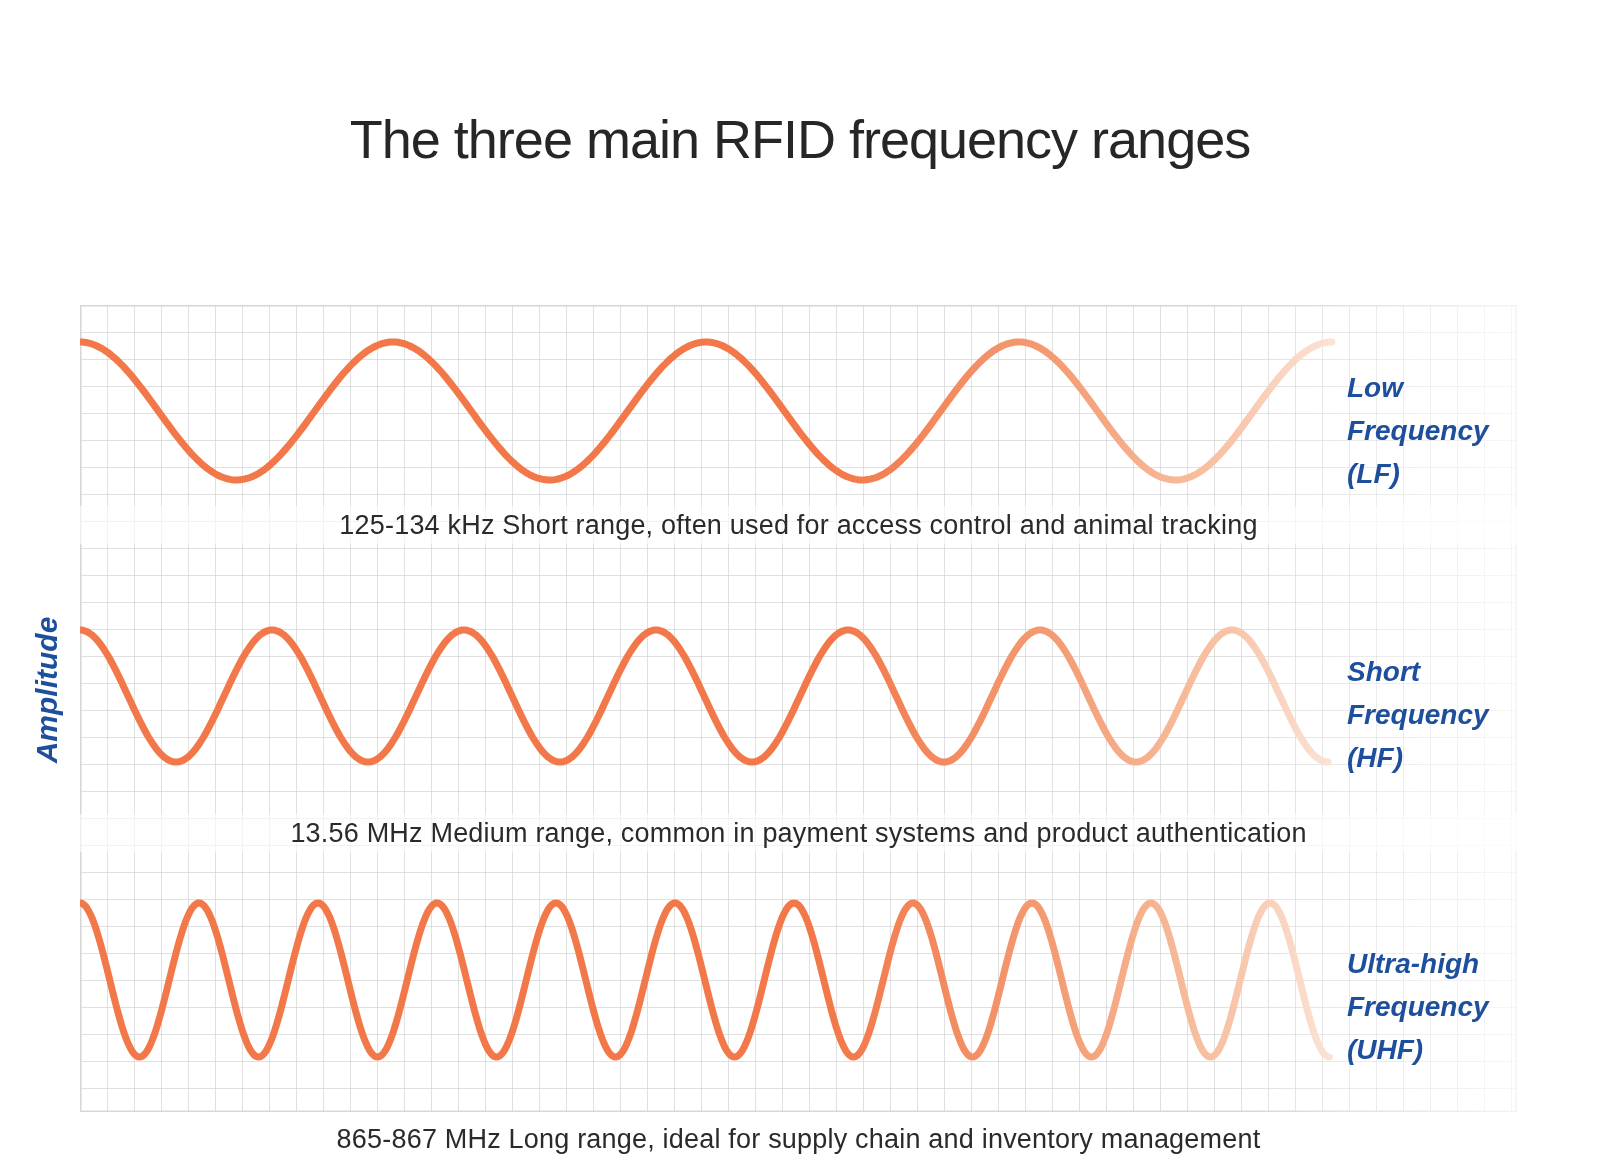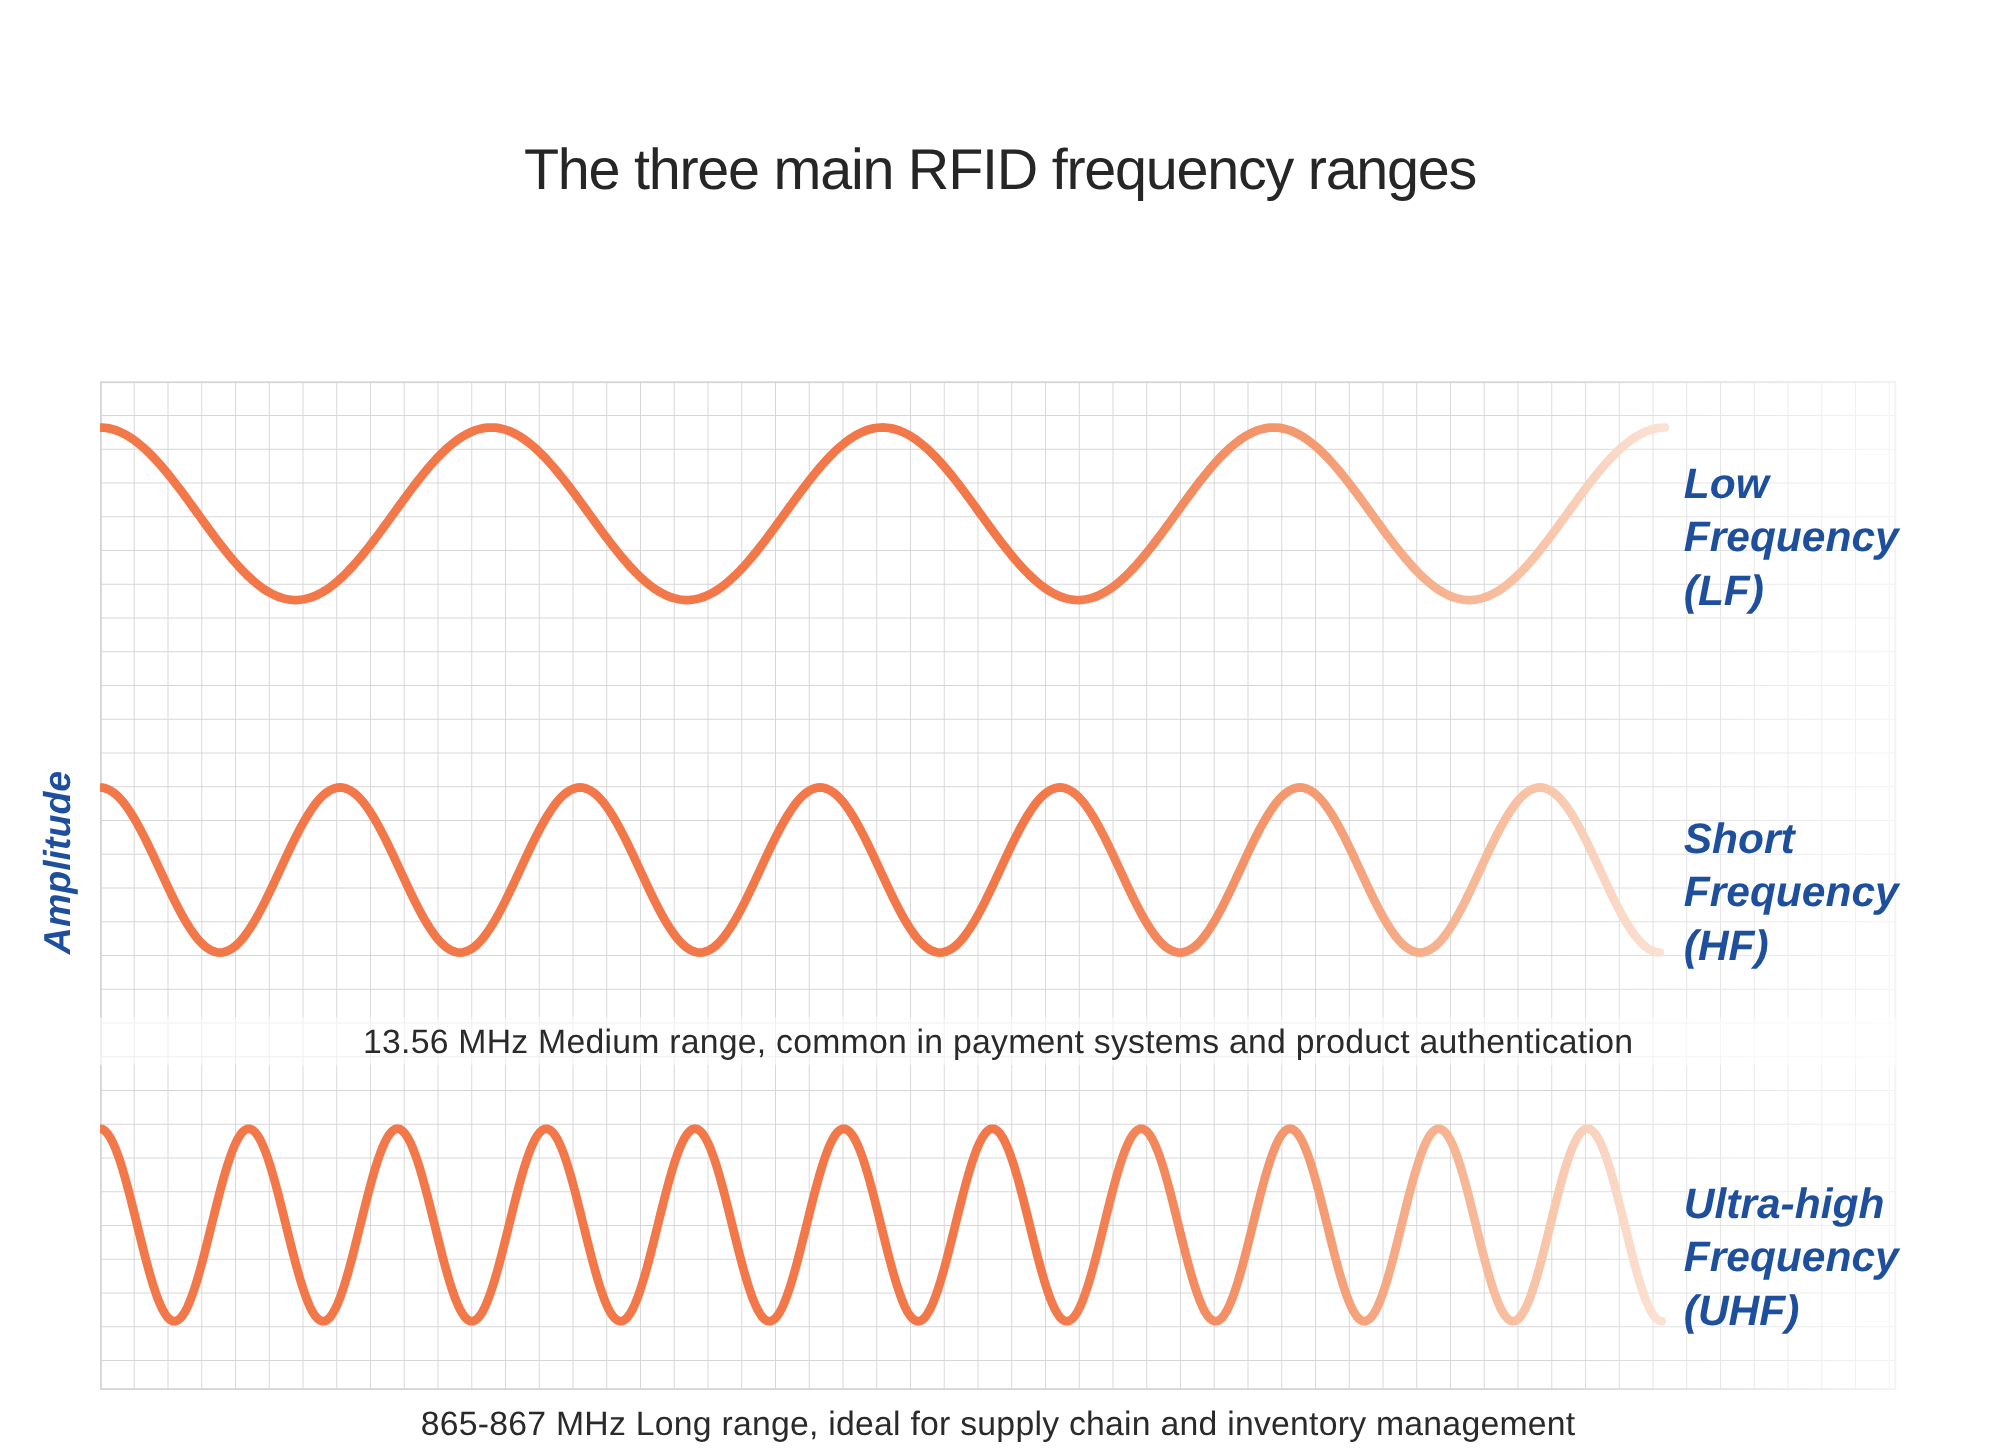--- a/index.html
+++ b/index.html
@@ -10,21 +10,21 @@
     background: #ffffff;
     overflow: hidden;
     font-family: "Liberation Sans", sans-serif;
   }
   .title {
     position: absolute;
     top: 108px;
     left: 0;
     width: 1600px;
     text-align: center;
-    font-size: 46px;
+    font-size: 54px;
     font-weight: 300;
     letter-spacing: -1px;
     color: #262626;
     font-family: "Liberation Sans", sans-serif;
   }
   .grid-area {
     position: absolute;
     left: 80px;
     top: 305px;
     width: 1437px;
@@ -68,21 +68,21 @@
     font-size: 27px;
     font-weight: 400;
     color: #2A2A2A;
     letter-spacing: 0.2px;
     white-space: nowrap;
   }
   .band-label {
     position: absolute;
     left: 1347px;
     z-index: 4;
-    font-size: 34px;
+    font-size: 28px;
     font-weight: 700;
     font-style: italic;
     color: #1E4F9D;
     line-height: 43px;
     white-space: nowrap;
   }
   #caption-lf  { top: 506px; }
   #caption-hf  { top: 794px; margin-top: 20px; }
   #caption-uhf { top: 1076px; margin-top: 44px; }
   #label-lf  { top: 366px; }
@@ -114,20 +114,23 @@
       </defs>
       <rect x="0" y="0" width="1437" height="807" fill="url(#gridpat)"></rect>
       <rect x="0.75" y="0.75" width="1435.5" height="805.5" fill="none" stroke="#D6D6D6" stroke-width="1.5"></rect>
       <path id="wave-path-lf" fill="none" stroke="url(#waveFade)" stroke-width="7" stroke-linecap="round" d="M0.0 37.0L2.0 37.1L4.0 37.2L6.0 37.5L8.0 37.9L10.0 38.4L12.0 39.0L14.0 39.7L16.0 40.5L18.0 41.5L20.0 42.5L22.0 43.6L24.0 44.9L26.0 46.2L28.0 47.6L30.0 49.1L32.0 50.8L34.0 52.5L36.0 54.2L38.0 56.1L40.0 58.1L42.0 60.1L44.0 62.2L46.0 64.4L48.0 66.6L50.0 68.9L52.0 71.3L54.0 73.7L56.0 76.2L58.0 78.7L60.0 81.3L62.0 83.9L64.0 86.5L66.0 89.2L68.0 91.9L70.0 94.6L72.0 97.4L74.0 100.1L76.0 102.9L78.0 105.7L80.0 108.4L82.0 111.2L84.0 113.9L86.0 116.7L88.0 119.4L90.0 122.1L92.0 124.8L94.0 127.5L96.0 130.1L98.0 132.6L100.0 135.2L102.0 137.7L104.0 140.1L106.0 142.5L108.0 144.8L110.0 147.1L112.0 149.3L114.0 151.4L116.0 153.4L118.0 155.4L120.0 157.3L122.0 159.1L124.0 160.8L126.0 162.5L128.0 164.0L130.0 165.5L132.0 166.8L134.0 168.1L136.0 169.2L138.0 170.3L140.0 171.2L142.0 172.1L144.0 172.8L146.0 173.5L148.0 174.0L150.0 174.4L152.0 174.7L154.0 174.9L156.0 175.0L158.0 175.0L160.0 174.8L162.0 174.6L164.0 174.2L166.0 173.7L168.0 173.2L170.0 172.5L172.0 171.7L174.0 170.8L176.0 169.8L178.0 168.7L180.0 167.5L182.0 166.2L184.0 164.8L186.0 163.3L188.0 161.7L190.0 160.0L192.0 158.2L194.0 156.4L196.0 154.4L198.0 152.4L200.0 150.3L202.0 148.2L204.0 145.9L206.0 143.6L208.0 141.3L210.0 138.9L212.0 136.4L214.0 133.9L216.0 131.4L218.0 128.8L220.0 126.1L222.0 123.5L224.0 120.8L226.0 118.1L228.0 115.3L230.0 112.6L232.0 109.8L234.0 107.0L236.0 104.3L238.0 101.5L240.0 98.7L242.0 96.0L244.0 93.3L246.0 90.5L248.0 87.9L250.0 85.2L252.0 82.6L254.0 80.0L256.0 77.5L258.0 75.0L260.0 72.5L262.0 70.1L264.0 67.8L266.0 65.5L268.0 63.3L270.0 61.1L272.0 59.1L274.0 57.1L276.0 55.2L278.0 53.3L280.0 51.6L282.0 49.9L284.0 48.4L286.0 46.9L288.0 45.5L290.0 44.2L292.0 43.0L294.0 42.0L296.0 41.0L298.0 40.1L300.0 39.3L302.0 38.7L304.0 38.1L306.0 37.7L308.0 37.3L310.0 37.1L312.0 37.0L314.0 37.0L316.0 37.1L318.0 37.3L320.0 37.7L322.0 38.1L324.0 38.7L326.0 39.3L328.0 40.1L330.0 41.0L332.0 42.0L334.0 43.0L336.0 44.2L338.0 45.5L340.0 46.9L342.0 48.4L344.0 49.9L346.0 51.6L348.0 53.3L350.0 55.2L352.0 57.1L354.0 59.1L356.0 61.1L358.0 63.3L360.0 65.5L362.0 67.8L364.0 70.1L366.0 72.5L368.0 75.0L370.0 77.5L372.0 80.0L374.0 82.6L376.0 85.2L378.0 87.9L380.0 90.5L382.0 93.3L384.0 96.0L386.0 98.7L388.0 101.5L390.0 104.3L392.0 107.0L394.0 109.8L396.0 112.6L398.0 115.3L400.0 118.1L402.0 120.8L404.0 123.5L406.0 126.1L408.0 128.8L410.0 131.4L412.0 133.9L414.0 136.4L416.0 138.9L418.0 141.3L420.0 143.6L422.0 145.9L424.0 148.2L426.0 150.3L428.0 152.4L430.0 154.4L432.0 156.4L434.0 158.2L436.0 160.0L438.0 161.7L440.0 163.3L442.0 164.8L444.0 166.2L446.0 167.5L448.0 168.7L450.0 169.8L452.0 170.8L454.0 171.7L456.0 172.5L458.0 173.2L460.0 173.7L462.0 174.2L464.0 174.6L466.0 174.8L468.0 175.0L470.0 175.0L472.0 174.9L474.0 174.7L476.0 174.4L478.0 174.0L480.0 173.5L482.0 172.8L484.0 172.1L486.0 171.2L488.0 170.3L490.0 169.2L492.0 168.1L494.0 166.8L496.0 165.5L498.0 164.0L500.0 162.5L502.0 160.8L504.0 159.1L506.0 157.3L508.0 155.4L510.0 153.4L512.0 151.4L514.0 149.3L516.0 147.1L518.0 144.8L520.0 142.5L522.0 140.1L524.0 137.7L526.0 135.2L528.0 132.6L530.0 130.1L532.0 127.5L534.0 124.8L536.0 122.1L538.0 119.4L540.0 116.7L542.0 113.9L544.0 111.2L546.0 108.4L548.0 105.7L550.0 102.9L552.0 100.1L554.0 97.4L556.0 94.6L558.0 91.9L560.0 89.2L562.0 86.5L564.0 83.9L566.0 81.3L568.0 78.7L570.0 76.2L572.0 73.7L574.0 71.3L576.0 68.9L578.0 66.6L580.0 64.4L582.0 62.2L584.0 60.1L586.0 58.1L588.0 56.1L590.0 54.2L592.0 52.5L594.0 50.8L596.0 49.1L598.0 47.6L600.0 46.2L602.0 44.9L604.0 43.6L606.0 42.5L608.0 41.5L610.0 40.5L612.0 39.7L614.0 39.0L616.0 38.4L618.0 37.9L620.0 37.5L622.0 37.2L624.0 37.1L626.0 37.0L628.0 37.1L630.0 37.2L632.0 37.5L634.0 37.9L636.0 38.4L638.0 39.0L640.0 39.7L642.0 40.5L644.0 41.5L646.0 42.5L648.0 43.6L650.0 44.9L652.0 46.2L654.0 47.6L656.0 49.1L658.0 50.8L660.0 52.5L662.0 54.2L664.0 56.1L666.0 58.1L668.0 60.1L670.0 62.2L672.0 64.4L674.0 66.6L676.0 68.9L678.0 71.3L680.0 73.7L682.0 76.2L684.0 78.7L686.0 81.3L688.0 83.9L690.0 86.5L692.0 89.2L694.0 91.9L696.0 94.6L698.0 97.4L700.0 100.1L702.0 102.9L704.0 105.7L706.0 108.4L708.0 111.2L710.0 113.9L712.0 116.7L714.0 119.4L716.0 122.1L718.0 124.8L720.0 127.5L722.0 130.1L724.0 132.6L726.0 135.2L728.0 137.7L730.0 140.1L732.0 142.5L734.0 144.8L736.0 147.1L738.0 149.3L740.0 151.4L742.0 153.4L744.0 155.4L746.0 157.3L748.0 159.1L750.0 160.8L752.0 162.5L754.0 164.0L756.0 165.5L758.0 166.8L760.0 168.1L762.0 169.2L764.0 170.3L766.0 171.2L768.0 172.1L770.0 172.8L772.0 173.5L774.0 174.0L776.0 174.4L778.0 174.7L780.0 174.9L782.0 175.0L784.0 175.0L786.0 174.8L788.0 174.6L790.0 174.2L792.0 173.7L794.0 173.2L796.0 172.5L798.0 171.7L800.0 170.8L802.0 169.8L804.0 168.7L806.0 167.5L808.0 166.2L810.0 164.8L812.0 163.3L814.0 161.7L816.0 160.0L818.0 158.2L820.0 156.4L822.0 154.4L824.0 152.4L826.0 150.3L828.0 148.2L830.0 145.9L832.0 143.6L834.0 141.3L836.0 138.9L838.0 136.4L840.0 133.9L842.0 131.4L844.0 128.8L846.0 126.1L848.0 123.5L850.0 120.8L852.0 118.1L854.0 115.3L856.0 112.6L858.0 109.8L860.0 107.0L862.0 104.3L864.0 101.5L866.0 98.7L868.0 96.0L870.0 93.3L872.0 90.5L874.0 87.9L876.0 85.2L878.0 82.6L880.0 80.0L882.0 77.5L884.0 75.0L886.0 72.5L888.0 70.1L890.0 67.8L892.0 65.5L894.0 63.3L896.0 61.1L898.0 59.1L900.0 57.1L902.0 55.2L904.0 53.3L906.0 51.6L908.0 49.9L910.0 48.4L912.0 46.9L914.0 45.5L916.0 44.2L918.0 43.0L920.0 42.0L922.0 41.0L924.0 40.1L926.0 39.3L928.0 38.7L930.0 38.1L932.0 37.7L934.0 37.3L936.0 37.1L938.0 37.0L940.0 37.0L942.0 37.1L944.0 37.3L946.0 37.7L948.0 38.1L950.0 38.7L952.0 39.3L954.0 40.1L956.0 41.0L958.0 42.0L960.0 43.0L962.0 44.2L964.0 45.5L966.0 46.9L968.0 48.4L970.0 49.9L972.0 51.6L974.0 53.3L976.0 55.2L978.0 57.1L980.0 59.1L982.0 61.1L984.0 63.3L986.0 65.5L988.0 67.8L990.0 70.1L992.0 72.5L994.0 75.0L996.0 77.5L998.0 80.0L1000.0 82.6L1002.0 85.2L1004.0 87.9L1006.0 90.5L1008.0 93.3L1010.0 96.0L1012.0 98.7L1014.0 101.5L1016.0 104.3L1018.0 107.0L1020.0 109.8L1022.0 112.6L1024.0 115.3L1026.0 118.1L1028.0 120.8L1030.0 123.5L1032.0 126.1L1034.0 128.8L1036.0 131.4L1038.0 133.9L1040.0 136.4L1042.0 138.9L1044.0 141.3L1046.0 143.6L1048.0 145.9L1050.0 148.2L1052.0 150.3L1054.0 152.4L1056.0 154.4L1058.0 156.4L1060.0 158.2L1062.0 160.0L1064.0 161.7L1066.0 163.3L1068.0 164.8L1070.0 166.2L1072.0 167.5L1074.0 168.7L1076.0 169.8L1078.0 170.8L1080.0 171.7L1082.0 172.5L1084.0 173.2L1086.0 173.7L1088.0 174.2L1090.0 174.6L1092.0 174.8L1094.0 175.0L1096.0 175.0L1098.0 174.9L1100.0 174.7L1102.0 174.4L1104.0 174.0L1106.0 173.5L1108.0 172.8L1110.0 172.1L1112.0 171.2L1114.0 170.3L1116.0 169.2L1118.0 168.1L1120.0 166.8L1122.0 165.5L1124.0 164.0L1126.0 162.5L1128.0 160.8L1130.0 159.1L1132.0 157.3L1134.0 155.4L1136.0 153.4L1138.0 151.4L1140.0 149.3L1142.0 147.1L1144.0 144.8L1146.0 142.5L1148.0 140.1L1150.0 137.7L1152.0 135.2L1154.0 132.6L1156.0 130.1L1158.0 127.5L1160.0 124.8L1162.0 122.1L1164.0 119.4L1166.0 116.7L1168.0 113.9L1170.0 111.2L1172.0 108.4L1174.0 105.7L1176.0 102.9L1178.0 100.1L1180.0 97.4L1182.0 94.6L1184.0 91.9L1186.0 89.2L1188.0 86.5L1190.0 83.9L1192.0 81.3L1194.0 78.7L1196.0 76.2L1198.0 73.7L1200.0 71.3L1202.0 68.9L1204.0 66.6L1206.0 64.4L1208.0 62.2L1210.0 60.1L1212.0 58.1L1214.0 56.1L1216.0 54.2L1218.0 52.5L1220.0 50.8L1222.0 49.1L1224.0 47.6L1226.0 46.2L1228.0 44.9L1230.0 43.6L1232.0 42.5L1234.0 41.5L1236.0 40.5L1238.0 39.7L1240.0 39.0L1242.0 38.4L1244.0 37.9L1246.0 37.5L1248.0 37.2L1250.0 37.1L1252.0 37.0"></path>
       <path id="wave-path-hf" fill="none" stroke="url(#waveFade)" stroke-width="7" stroke-linecap="round" d="M0.0 325.0L2.0 325.1L4.0 325.6L6.0 326.3L8.0 327.2L10.0 328.5L12.0 330.0L14.0 331.8L16.0 333.8L18.0 336.1L20.0 338.6L22.0 341.4L24.0 344.3L26.0 347.5L28.0 350.8L30.0 354.3L32.0 358.0L34.0 361.8L36.0 365.7L38.0 369.8L40.0 373.9L42.0 378.1L44.0 382.4L46.0 386.7L48.0 391.0L50.0 395.3L52.0 399.6L54.0 403.9L56.0 408.1L58.0 412.2L60.0 416.3L62.0 420.2L64.0 424.0L66.0 427.7L68.0 431.2L70.0 434.5L72.0 437.7L74.0 440.6L76.0 443.4L78.0 445.9L80.0 448.2L82.0 450.2L84.0 452.0L86.0 453.5L88.0 454.8L90.0 455.7L92.0 456.4L94.0 456.9L96.0 457.0L98.0 456.9L100.0 456.4L102.0 455.7L104.0 454.8L106.0 453.5L108.0 452.0L110.0 450.2L112.0 448.2L114.0 445.9L116.0 443.4L118.0 440.6L120.0 437.7L122.0 434.5L124.0 431.2L126.0 427.7L128.0 424.0L130.0 420.2L132.0 416.3L134.0 412.2L136.0 408.1L138.0 403.9L140.0 399.6L142.0 395.3L144.0 391.0L146.0 386.7L148.0 382.4L150.0 378.1L152.0 373.9L154.0 369.8L156.0 365.7L158.0 361.8L160.0 358.0L162.0 354.3L164.0 350.8L166.0 347.5L168.0 344.3L170.0 341.4L172.0 338.6L174.0 336.1L176.0 333.8L178.0 331.8L180.0 330.0L182.0 328.5L184.0 327.2L186.0 326.3L188.0 325.6L190.0 325.1L192.0 325.0L194.0 325.1L196.0 325.6L198.0 326.3L200.0 327.2L202.0 328.5L204.0 330.0L206.0 331.8L208.0 333.8L210.0 336.1L212.0 338.6L214.0 341.4L216.0 344.3L218.0 347.5L220.0 350.8L222.0 354.3L224.0 358.0L226.0 361.8L228.0 365.7L230.0 369.8L232.0 373.9L234.0 378.1L236.0 382.4L238.0 386.7L240.0 391.0L242.0 395.3L244.0 399.6L246.0 403.9L248.0 408.1L250.0 412.2L252.0 416.3L254.0 420.2L256.0 424.0L258.0 427.7L260.0 431.2L262.0 434.5L264.0 437.7L266.0 440.6L268.0 443.4L270.0 445.9L272.0 448.2L274.0 450.2L276.0 452.0L278.0 453.5L280.0 454.8L282.0 455.7L284.0 456.4L286.0 456.9L288.0 457.0L290.0 456.9L292.0 456.4L294.0 455.7L296.0 454.8L298.0 453.5L300.0 452.0L302.0 450.2L304.0 448.2L306.0 445.9L308.0 443.4L310.0 440.6L312.0 437.7L314.0 434.5L316.0 431.2L318.0 427.7L320.0 424.0L322.0 420.2L324.0 416.3L326.0 412.2L328.0 408.1L330.0 403.9L332.0 399.6L334.0 395.3L336.0 391.0L338.0 386.7L340.0 382.4L342.0 378.1L344.0 373.9L346.0 369.8L348.0 365.7L350.0 361.8L352.0 358.0L354.0 354.3L356.0 350.8L358.0 347.5L360.0 344.3L362.0 341.4L364.0 338.6L366.0 336.1L368.0 333.8L370.0 331.8L372.0 330.0L374.0 328.5L376.0 327.2L378.0 326.3L380.0 325.6L382.0 325.1L384.0 325.0L386.0 325.1L388.0 325.6L390.0 326.3L392.0 327.2L394.0 328.5L396.0 330.0L398.0 331.8L400.0 333.8L402.0 336.1L404.0 338.6L406.0 341.4L408.0 344.3L410.0 347.5L412.0 350.8L414.0 354.3L416.0 358.0L418.0 361.8L420.0 365.7L422.0 369.8L424.0 373.9L426.0 378.1L428.0 382.4L430.0 386.7L432.0 391.0L434.0 395.3L436.0 399.6L438.0 403.9L440.0 408.1L442.0 412.2L444.0 416.3L446.0 420.2L448.0 424.0L450.0 427.7L452.0 431.2L454.0 434.5L456.0 437.7L458.0 440.6L460.0 443.4L462.0 445.9L464.0 448.2L466.0 450.2L468.0 452.0L470.0 453.5L472.0 454.8L474.0 455.7L476.0 456.4L478.0 456.9L480.0 457.0L482.0 456.9L484.0 456.4L486.0 455.7L488.0 454.8L490.0 453.5L492.0 452.0L494.0 450.2L496.0 448.2L498.0 445.9L500.0 443.4L502.0 440.6L504.0 437.7L506.0 434.5L508.0 431.2L510.0 427.7L512.0 424.0L514.0 420.2L516.0 416.3L518.0 412.2L520.0 408.1L522.0 403.9L524.0 399.6L526.0 395.3L528.0 391.0L530.0 386.7L532.0 382.4L534.0 378.1L536.0 373.9L538.0 369.8L540.0 365.7L542.0 361.8L544.0 358.0L546.0 354.3L548.0 350.8L550.0 347.5L552.0 344.3L554.0 341.4L556.0 338.6L558.0 336.1L560.0 333.8L562.0 331.8L564.0 330.0L566.0 328.5L568.0 327.2L570.0 326.3L572.0 325.6L574.0 325.1L576.0 325.0L578.0 325.1L580.0 325.6L582.0 326.3L584.0 327.2L586.0 328.5L588.0 330.0L590.0 331.8L592.0 333.8L594.0 336.1L596.0 338.6L598.0 341.4L600.0 344.3L602.0 347.5L604.0 350.8L606.0 354.3L608.0 358.0L610.0 361.8L612.0 365.7L614.0 369.8L616.0 373.9L618.0 378.1L620.0 382.4L622.0 386.7L624.0 391.0L626.0 395.3L628.0 399.6L630.0 403.9L632.0 408.1L634.0 412.2L636.0 416.3L638.0 420.2L640.0 424.0L642.0 427.7L644.0 431.2L646.0 434.5L648.0 437.7L650.0 440.6L652.0 443.4L654.0 445.9L656.0 448.2L658.0 450.2L660.0 452.0L662.0 453.5L664.0 454.8L666.0 455.7L668.0 456.4L670.0 456.9L672.0 457.0L674.0 456.9L676.0 456.4L678.0 455.7L680.0 454.8L682.0 453.5L684.0 452.0L686.0 450.2L688.0 448.2L690.0 445.9L692.0 443.4L694.0 440.6L696.0 437.7L698.0 434.5L700.0 431.2L702.0 427.7L704.0 424.0L706.0 420.2L708.0 416.3L710.0 412.2L712.0 408.1L714.0 403.9L716.0 399.6L718.0 395.3L720.0 391.0L722.0 386.7L724.0 382.4L726.0 378.1L728.0 373.9L730.0 369.8L732.0 365.7L734.0 361.8L736.0 358.0L738.0 354.3L740.0 350.8L742.0 347.5L744.0 344.3L746.0 341.4L748.0 338.6L750.0 336.1L752.0 333.8L754.0 331.8L756.0 330.0L758.0 328.5L760.0 327.2L762.0 326.3L764.0 325.6L766.0 325.1L768.0 325.0L770.0 325.1L772.0 325.6L774.0 326.3L776.0 327.2L778.0 328.5L780.0 330.0L782.0 331.8L784.0 333.8L786.0 336.1L788.0 338.6L790.0 341.4L792.0 344.3L794.0 347.5L796.0 350.8L798.0 354.3L800.0 358.0L802.0 361.8L804.0 365.7L806.0 369.8L808.0 373.9L810.0 378.1L812.0 382.4L814.0 386.7L816.0 391.0L818.0 395.3L820.0 399.6L822.0 403.9L824.0 408.1L826.0 412.2L828.0 416.3L830.0 420.2L832.0 424.0L834.0 427.7L836.0 431.2L838.0 434.5L840.0 437.7L842.0 440.6L844.0 443.4L846.0 445.9L848.0 448.2L850.0 450.2L852.0 452.0L854.0 453.5L856.0 454.8L858.0 455.7L860.0 456.4L862.0 456.9L864.0 457.0L866.0 456.9L868.0 456.4L870.0 455.7L872.0 454.8L874.0 453.5L876.0 452.0L878.0 450.2L880.0 448.2L882.0 445.9L884.0 443.4L886.0 440.6L888.0 437.7L890.0 434.5L892.0 431.2L894.0 427.7L896.0 424.0L898.0 420.2L900.0 416.3L902.0 412.2L904.0 408.1L906.0 403.9L908.0 399.6L910.0 395.3L912.0 391.0L914.0 386.7L916.0 382.4L918.0 378.1L920.0 373.9L922.0 369.8L924.0 365.7L926.0 361.8L928.0 358.0L930.0 354.3L932.0 350.8L934.0 347.5L936.0 344.3L938.0 341.4L940.0 338.6L942.0 336.1L944.0 333.8L946.0 331.8L948.0 330.0L950.0 328.5L952.0 327.2L954.0 326.3L956.0 325.6L958.0 325.1L960.0 325.0L962.0 325.1L964.0 325.6L966.0 326.3L968.0 327.2L970.0 328.5L972.0 330.0L974.0 331.8L976.0 333.8L978.0 336.1L980.0 338.6L982.0 341.4L984.0 344.3L986.0 347.5L988.0 350.8L990.0 354.3L992.0 358.0L994.0 361.8L996.0 365.7L998.0 369.8L1000.0 373.9L1002.0 378.1L1004.0 382.4L1006.0 386.7L1008.0 391.0L1010.0 395.3L1012.0 399.6L1014.0 403.9L1016.0 408.1L1018.0 412.2L1020.0 416.3L1022.0 420.2L1024.0 424.0L1026.0 427.7L1028.0 431.2L1030.0 434.5L1032.0 437.7L1034.0 440.6L1036.0 443.4L1038.0 445.9L1040.0 448.2L1042.0 450.2L1044.0 452.0L1046.0 453.5L1048.0 454.8L1050.0 455.7L1052.0 456.4L1054.0 456.9L1056.0 457.0L1058.0 456.9L1060.0 456.4L1062.0 455.7L1064.0 454.8L1066.0 453.5L1068.0 452.0L1070.0 450.2L1072.0 448.2L1074.0 445.9L1076.0 443.4L1078.0 440.6L1080.0 437.7L1082.0 434.5L1084.0 431.2L1086.0 427.7L1088.0 424.0L1090.0 420.2L1092.0 416.3L1094.0 412.2L1096.0 408.1L1098.0 403.9L1100.0 399.6L1102.0 395.3L1104.0 391.0L1106.0 386.7L1108.0 382.4L1110.0 378.1L1112.0 373.9L1114.0 369.8L1116.0 365.7L1118.0 361.8L1120.0 358.0L1122.0 354.3L1124.0 350.8L1126.0 347.5L1128.0 344.3L1130.0 341.4L1132.0 338.6L1134.0 336.1L1136.0 333.8L1138.0 331.8L1140.0 330.0L1142.0 328.5L1144.0 327.2L1146.0 326.3L1148.0 325.6L1150.0 325.1L1152.0 325.0L1154.0 325.1L1156.0 325.6L1158.0 326.3L1160.0 327.2L1162.0 328.5L1164.0 330.0L1166.0 331.8L1168.0 333.8L1170.0 336.1L1172.0 338.6L1174.0 341.4L1176.0 344.3L1178.0 347.5L1180.0 350.8L1182.0 354.3L1184.0 358.0L1186.0 361.8L1188.0 365.7L1190.0 369.8L1192.0 373.9L1194.0 378.1L1196.0 382.4L1198.0 386.7L1200.0 391.0L1202.0 395.3L1204.0 399.6L1206.0 403.9L1208.0 408.1L1210.0 412.2L1212.0 416.3L1214.0 420.2L1216.0 424.0L1218.0 427.7L1220.0 431.2L1222.0 434.5L1224.0 437.7L1226.0 440.6L1228.0 443.4L1230.0 445.9L1232.0 448.2L1234.0 450.2L1236.0 452.0L1238.0 453.5L1240.0 454.8L1242.0 455.7L1244.0 456.4L1246.0 456.9L1248.0 457.0"></path>
       <path id="wave-path-uhf" fill="none" stroke="url(#waveFade)" stroke-width="7" stroke-linecap="round" d="M0.0 598.0L2.0 598.4L4.0 599.7L6.0 601.8L8.0 604.8L10.0 608.5L12.0 612.9L14.0 618.1L16.0 623.9L18.0 630.2L20.0 637.1L22.0 644.4L24.0 652.0L26.0 659.9L28.0 667.9L30.0 676.0L32.0 684.1L34.0 692.1L36.0 700.0L38.0 707.5L40.0 714.7L42.0 721.4L44.0 727.6L46.0 733.3L48.0 738.2L50.0 742.5L52.0 746.0L54.0 748.8L56.0 750.7L58.0 751.8L60.0 752.0L62.0 751.3L64.0 749.8L66.0 747.5L68.0 744.4L70.0 740.5L72.0 735.8L74.0 730.5L76.0 724.6L78.0 718.1L80.0 711.1L82.0 703.8L84.0 696.1L86.0 688.1L88.0 680.1L90.0 672.0L92.0 663.9L94.0 655.9L96.0 648.1L98.0 640.7L100.0 633.6L102.0 627.0L104.0 620.9L106.0 615.4L108.0 610.6L110.0 606.5L112.0 603.2L114.0 600.7L116.0 599.0L118.0 598.1L120.0 598.1L122.0 599.0L124.0 600.7L126.0 603.2L128.0 606.5L130.0 610.6L132.0 615.4L134.0 620.9L136.0 627.0L138.0 633.6L140.0 640.7L142.0 648.1L144.0 655.9L146.0 663.9L148.0 672.0L150.0 680.1L152.0 688.1L154.0 696.1L156.0 703.8L158.0 711.1L160.0 718.1L162.0 724.6L164.0 730.5L166.0 735.8L168.0 740.5L170.0 744.4L172.0 747.5L174.0 749.8L176.0 751.3L178.0 752.0L180.0 751.8L182.0 750.7L184.0 748.8L186.0 746.0L188.0 742.5L190.0 738.2L192.0 733.3L194.0 727.6L196.0 721.4L198.0 714.7L200.0 707.5L202.0 700.0L204.0 692.1L206.0 684.1L208.0 676.0L210.0 667.9L212.0 659.9L214.0 652.0L216.0 644.4L218.0 637.1L220.0 630.2L222.0 623.9L224.0 618.1L226.0 612.9L228.0 608.5L230.0 604.8L232.0 601.8L234.0 599.7L236.0 598.4L238.0 598.0L240.0 598.4L242.0 599.7L244.0 601.8L246.0 604.8L248.0 608.5L250.0 612.9L252.0 618.1L254.0 623.9L256.0 630.2L258.0 637.1L260.0 644.4L262.0 652.0L264.0 659.9L266.0 667.9L268.0 676.0L270.0 684.1L272.0 692.1L274.0 700.0L276.0 707.5L278.0 714.7L280.0 721.4L282.0 727.6L284.0 733.3L286.0 738.2L288.0 742.5L290.0 746.0L292.0 748.8L294.0 750.7L296.0 751.8L298.0 752.0L300.0 751.3L302.0 749.8L304.0 747.5L306.0 744.4L308.0 740.5L310.0 735.8L312.0 730.5L314.0 724.6L316.0 718.1L318.0 711.1L320.0 703.8L322.0 696.1L324.0 688.1L326.0 680.1L328.0 672.0L330.0 663.9L332.0 655.9L334.0 648.1L336.0 640.7L338.0 633.6L340.0 627.0L342.0 620.9L344.0 615.4L346.0 610.6L348.0 606.5L350.0 603.2L352.0 600.7L354.0 599.0L356.0 598.1L358.0 598.1L360.0 599.0L362.0 600.7L364.0 603.2L366.0 606.5L368.0 610.6L370.0 615.4L372.0 620.9L374.0 627.0L376.0 633.6L378.0 640.7L380.0 648.1L382.0 655.9L384.0 663.9L386.0 672.0L388.0 680.1L390.0 688.1L392.0 696.1L394.0 703.8L396.0 711.1L398.0 718.1L400.0 724.6L402.0 730.5L404.0 735.8L406.0 740.5L408.0 744.4L410.0 747.5L412.0 749.8L414.0 751.3L416.0 752.0L418.0 751.8L420.0 750.7L422.0 748.8L424.0 746.0L426.0 742.5L428.0 738.2L430.0 733.3L432.0 727.6L434.0 721.4L436.0 714.7L438.0 707.5L440.0 700.0L442.0 692.1L444.0 684.1L446.0 676.0L448.0 667.9L450.0 659.9L452.0 652.0L454.0 644.4L456.0 637.1L458.0 630.2L460.0 623.9L462.0 618.1L464.0 612.9L466.0 608.5L468.0 604.8L470.0 601.8L472.0 599.7L474.0 598.4L476.0 598.0L478.0 598.4L480.0 599.7L482.0 601.8L484.0 604.8L486.0 608.5L488.0 612.9L490.0 618.1L492.0 623.9L494.0 630.2L496.0 637.1L498.0 644.4L500.0 652.0L502.0 659.9L504.0 667.9L506.0 676.0L508.0 684.1L510.0 692.1L512.0 700.0L514.0 707.5L516.0 714.7L518.0 721.4L520.0 727.6L522.0 733.3L524.0 738.2L526.0 742.5L528.0 746.0L530.0 748.8L532.0 750.7L534.0 751.8L536.0 752.0L538.0 751.3L540.0 749.8L542.0 747.5L544.0 744.4L546.0 740.5L548.0 735.8L550.0 730.5L552.0 724.6L554.0 718.1L556.0 711.1L558.0 703.8L560.0 696.1L562.0 688.1L564.0 680.1L566.0 672.0L568.0 663.9L570.0 655.9L572.0 648.1L574.0 640.7L576.0 633.6L578.0 627.0L580.0 620.9L582.0 615.4L584.0 610.6L586.0 606.5L588.0 603.2L590.0 600.7L592.0 599.0L594.0 598.1L596.0 598.1L598.0 599.0L600.0 600.7L602.0 603.2L604.0 606.5L606.0 610.6L608.0 615.4L610.0 620.9L612.0 627.0L614.0 633.6L616.0 640.7L618.0 648.1L620.0 655.9L622.0 663.9L624.0 672.0L626.0 680.1L628.0 688.1L630.0 696.1L632.0 703.8L634.0 711.1L636.0 718.1L638.0 724.6L640.0 730.5L642.0 735.8L644.0 740.5L646.0 744.4L648.0 747.5L650.0 749.8L652.0 751.3L654.0 752.0L656.0 751.8L658.0 750.7L660.0 748.8L662.0 746.0L664.0 742.5L666.0 738.2L668.0 733.3L670.0 727.6L672.0 721.4L674.0 714.7L676.0 707.5L678.0 700.0L680.0 692.1L682.0 684.1L684.0 676.0L686.0 667.9L688.0 659.9L690.0 652.0L692.0 644.4L694.0 637.1L696.0 630.2L698.0 623.9L700.0 618.1L702.0 612.9L704.0 608.5L706.0 604.8L708.0 601.8L710.0 599.7L712.0 598.4L714.0 598.0L716.0 598.4L718.0 599.7L720.0 601.8L722.0 604.8L724.0 608.5L726.0 612.9L728.0 618.1L730.0 623.9L732.0 630.2L734.0 637.1L736.0 644.4L738.0 652.0L740.0 659.9L742.0 667.9L744.0 676.0L746.0 684.1L748.0 692.1L750.0 700.0L752.0 707.5L754.0 714.7L756.0 721.4L758.0 727.6L760.0 733.3L762.0 738.2L764.0 742.5L766.0 746.0L768.0 748.8L770.0 750.7L772.0 751.8L774.0 752.0L776.0 751.3L778.0 749.8L780.0 747.5L782.0 744.4L784.0 740.5L786.0 735.8L788.0 730.5L790.0 724.6L792.0 718.1L794.0 711.1L796.0 703.8L798.0 696.1L800.0 688.1L802.0 680.1L804.0 672.0L806.0 663.9L808.0 655.9L810.0 648.1L812.0 640.7L814.0 633.6L816.0 627.0L818.0 620.9L820.0 615.4L822.0 610.6L824.0 606.5L826.0 603.2L828.0 600.7L830.0 599.0L832.0 598.1L834.0 598.1L836.0 599.0L838.0 600.7L840.0 603.2L842.0 606.5L844.0 610.6L846.0 615.4L848.0 620.9L850.0 627.0L852.0 633.6L854.0 640.7L856.0 648.1L858.0 655.9L860.0 663.9L862.0 672.0L864.0 680.1L866.0 688.1L868.0 696.1L870.0 703.8L872.0 711.1L874.0 718.1L876.0 724.6L878.0 730.5L880.0 735.8L882.0 740.5L884.0 744.4L886.0 747.5L888.0 749.8L890.0 751.3L892.0 752.0L894.0 751.8L896.0 750.7L898.0 748.8L900.0 746.0L902.0 742.5L904.0 738.2L906.0 733.3L908.0 727.6L910.0 721.4L912.0 714.7L914.0 707.5L916.0 700.0L918.0 692.1L920.0 684.1L922.0 676.0L924.0 667.9L926.0 659.9L928.0 652.0L930.0 644.4L932.0 637.1L934.0 630.2L936.0 623.9L938.0 618.1L940.0 612.9L942.0 608.5L944.0 604.8L946.0 601.8L948.0 599.7L950.0 598.4L952.0 598.0L954.0 598.4L956.0 599.7L958.0 601.8L960.0 604.8L962.0 608.5L964.0 612.9L966.0 618.1L968.0 623.9L970.0 630.2L972.0 637.1L974.0 644.4L976.0 652.0L978.0 659.9L980.0 667.9L982.0 676.0L984.0 684.1L986.0 692.1L988.0 700.0L990.0 707.5L992.0 714.7L994.0 721.4L996.0 727.6L998.0 733.3L1000.0 738.2L1002.0 742.5L1004.0 746.0L1006.0 748.8L1008.0 750.7L1010.0 751.8L1012.0 752.0L1014.0 751.3L1016.0 749.8L1018.0 747.5L1020.0 744.4L1022.0 740.5L1024.0 735.8L1026.0 730.5L1028.0 724.6L1030.0 718.1L1032.0 711.1L1034.0 703.8L1036.0 696.1L1038.0 688.1L1040.0 680.1L1042.0 672.0L1044.0 663.9L1046.0 655.9L1048.0 648.1L1050.0 640.7L1052.0 633.6L1054.0 627.0L1056.0 620.9L1058.0 615.4L1060.0 610.6L1062.0 606.5L1064.0 603.2L1066.0 600.7L1068.0 599.0L1070.0 598.1L1072.0 598.1L1074.0 599.0L1076.0 600.7L1078.0 603.2L1080.0 606.5L1082.0 610.6L1084.0 615.4L1086.0 620.9L1088.0 627.0L1090.0 633.6L1092.0 640.7L1094.0 648.1L1096.0 655.9L1098.0 663.9L1100.0 672.0L1102.0 680.1L1104.0 688.1L1106.0 696.1L1108.0 703.8L1110.0 711.1L1112.0 718.1L1114.0 724.6L1116.0 730.5L1118.0 735.8L1120.0 740.5L1122.0 744.4L1124.0 747.5L1126.0 749.8L1128.0 751.3L1130.0 752.0L1132.0 751.8L1134.0 750.7L1136.0 748.8L1138.0 746.0L1140.0 742.5L1142.0 738.2L1144.0 733.3L1146.0 727.6L1148.0 721.4L1150.0 714.7L1152.0 707.5L1154.0 700.0L1156.0 692.1L1158.0 684.1L1160.0 676.0L1162.0 667.9L1164.0 659.9L1166.0 652.0L1168.0 644.4L1170.0 637.1L1172.0 630.2L1174.0 623.9L1176.0 618.1L1178.0 612.9L1180.0 608.5L1182.0 604.8L1184.0 601.8L1186.0 599.7L1188.0 598.4L1190.0 598.0L1192.0 598.4L1194.0 599.7L1196.0 601.8L1198.0 604.8L1200.0 608.5L1202.0 612.9L1204.0 618.1L1206.0 623.9L1208.0 630.2L1210.0 637.1L1212.0 644.4L1214.0 652.0L1216.0 659.9L1218.0 667.9L1220.0 676.0L1222.0 684.1L1224.0 692.1L1226.0 700.0L1228.0 707.5L1230.0 714.7L1232.0 721.4L1234.0 727.6L1236.0 733.3L1238.0 738.2L1240.0 742.5L1242.0 746.0L1244.0 748.8L1246.0 750.7L1248.0 751.8L1249.5 752.0"></path>
     </svg>
     <div class="fade-overlay"></div>
   </div>
 
+  <div class="caption-band" id="caption-lf">
+    <span class="caption-text">125-134 kHz Short range, often used for access control and animal tracking</span>
+  </div>
   <div class="caption-band" id="caption-hf">
     <span class="caption-text">13.56 MHz Medium range, common in payment systems and product authentication</span>
   </div>
   <div class="caption-band" id="caption-uhf">
     <span class="caption-text">865-867 MHz Long range, ideal for supply chain and inventory management</span>
   </div>
 
   <div class="band-label" id="label-lf">
     <div>Low</div>
     <div>Frequency</div>

